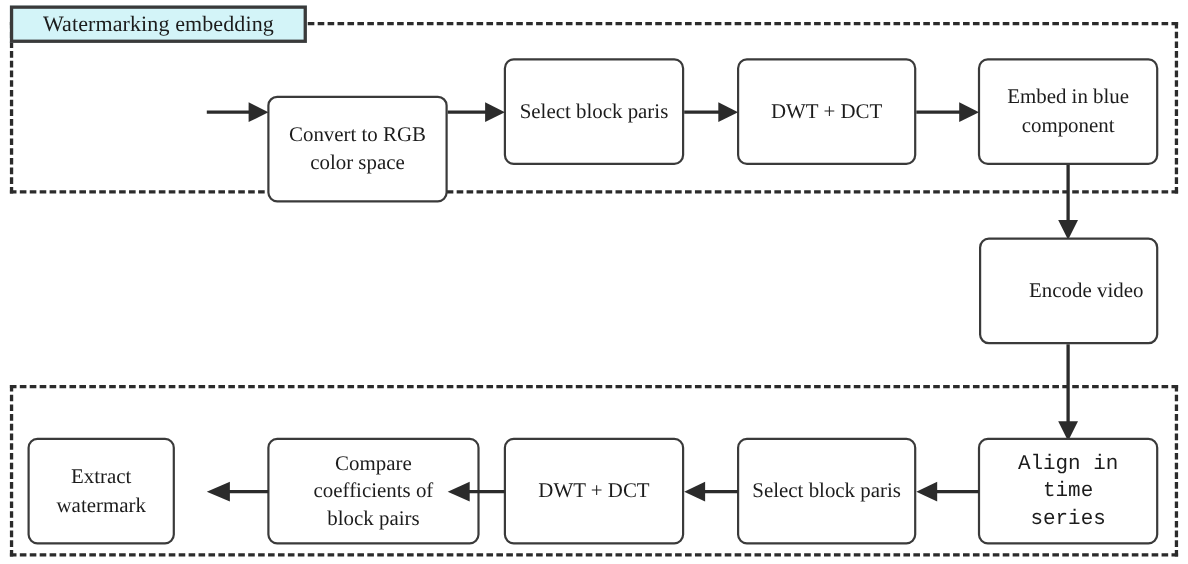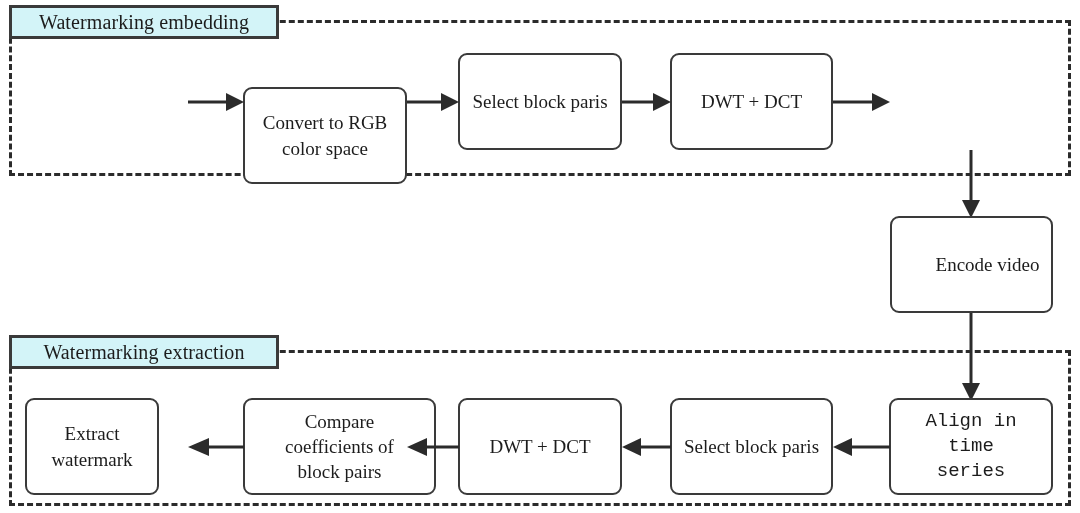--- a/index.html
+++ b/index.html
@@ -81,20 +81,22 @@
   <div class="group-label" style="left:9px; top:5px; width:270px; height:34px;">Watermarking embedding</div>
 
 
   <div class="node" style="left:243px; top:53px; width:164px; height:97px;margin-top:34px;">Convert to RGB
 color space</div>
 
   <div class="node" style="left:458px; top:53px; width:164px; height:97px;">Select block paris</div>
 
   <div class="node" style="left:670px; top:53px; width:163px; height:97px;">DWT + DCT</div>
 
+  <div class="node" style="left:889px; top:53px; width:164px; height:97px;">Embed in blue
+component</div>
 
   <svg class="conn" style="left:188px; top:86px; width:56px; height:32px;" viewBox="0 0 56 32">
     <line x1="0" y1="16" x2="40" y2="16"></line>
     <polygon points="38,7 56,16 38,25"></polygon>
   </svg>
 
   <svg class="conn" style="left:407px; top:86px; width:52px; height:32px;" viewBox="0 0 52 32">
     <line x1="0" y1="16" x2="36" y2="16"></line>
     <polygon points="34,7 52,16 34,25"></polygon>
   </svg>
@@ -116,21 +118,20 @@
 
   <div class="node" style="left:890px; top:216px; width:163px; height:97px;padding-left:40px;">Encode video</div>
 
   <svg class="conn" style="left:955px; top:313px; width:32px; height:88px;" viewBox="0 0 32 88">
     <line x1="16" y1="0" x2="16" y2="72"></line>
     <polygon points="7,70 16,88 25,70"></polygon>
   </svg>
 
   <div class="group-frame" style="left:9px; top:350px; width:1062px; height:156px;"></div>
 
-  <div class="group-label" style="left:9px; top:335px; width:270px; height:34px;">Watermarking extraction</div>
 
   <div class="node" style="left:25px; top:398px; width:134px; height:97px;">Extract
 watermark</div>
 
   <div class="node" style="left:243px; top:398px; width:193px; height:97px;">Compare
 coefficients of
 block pairs</div>
 
   <div class="node" style="left:458px; top:398px; width:164px; height:97px;">DWT + DCT</div>
 

